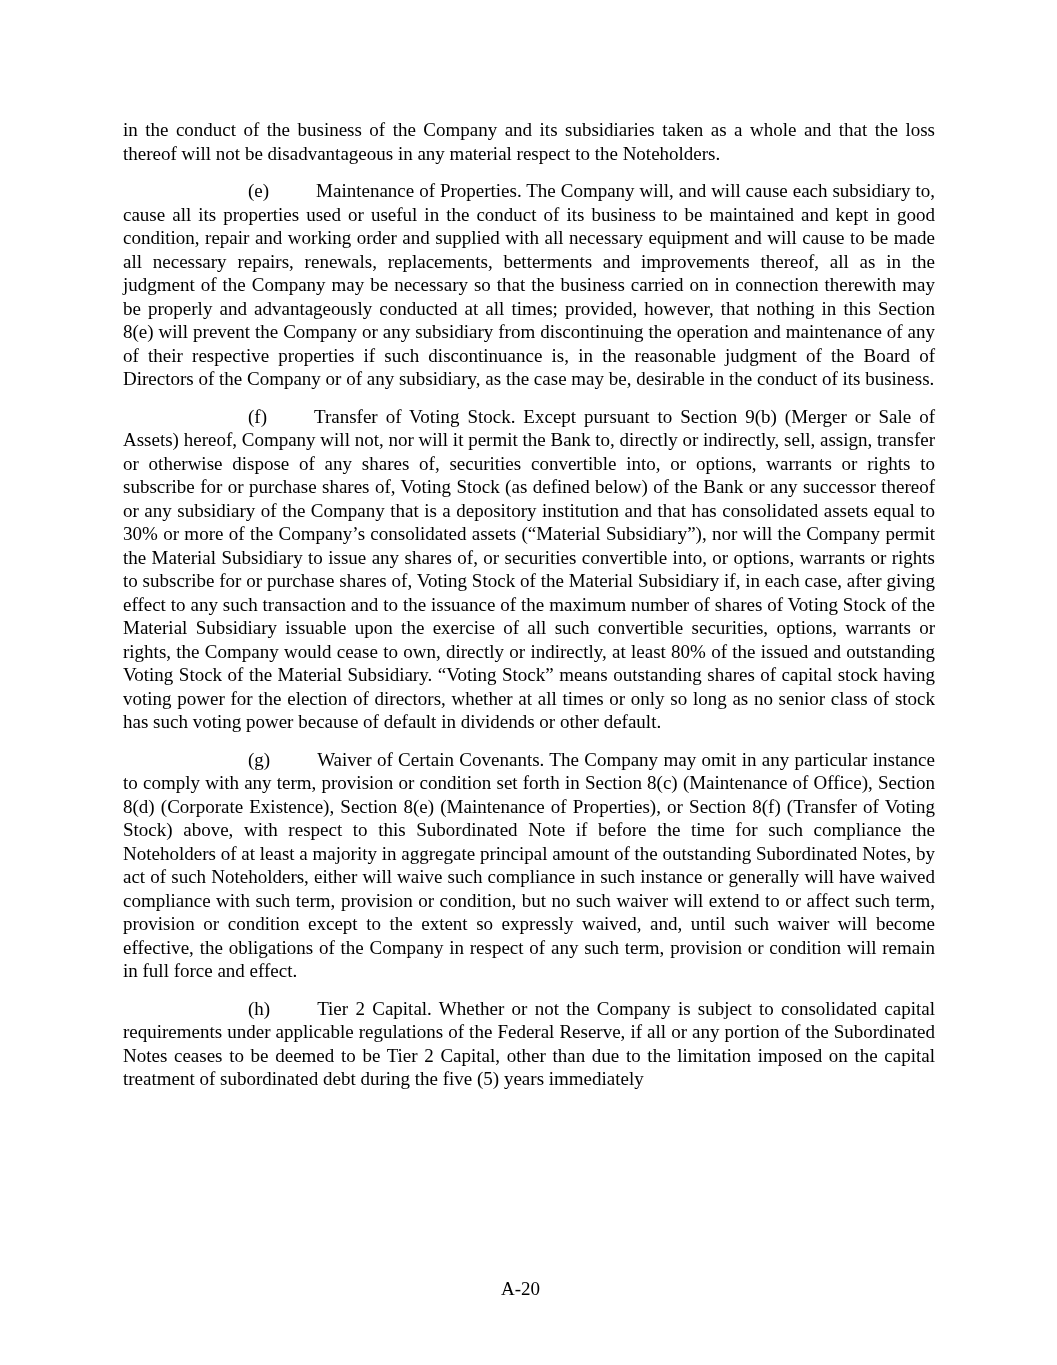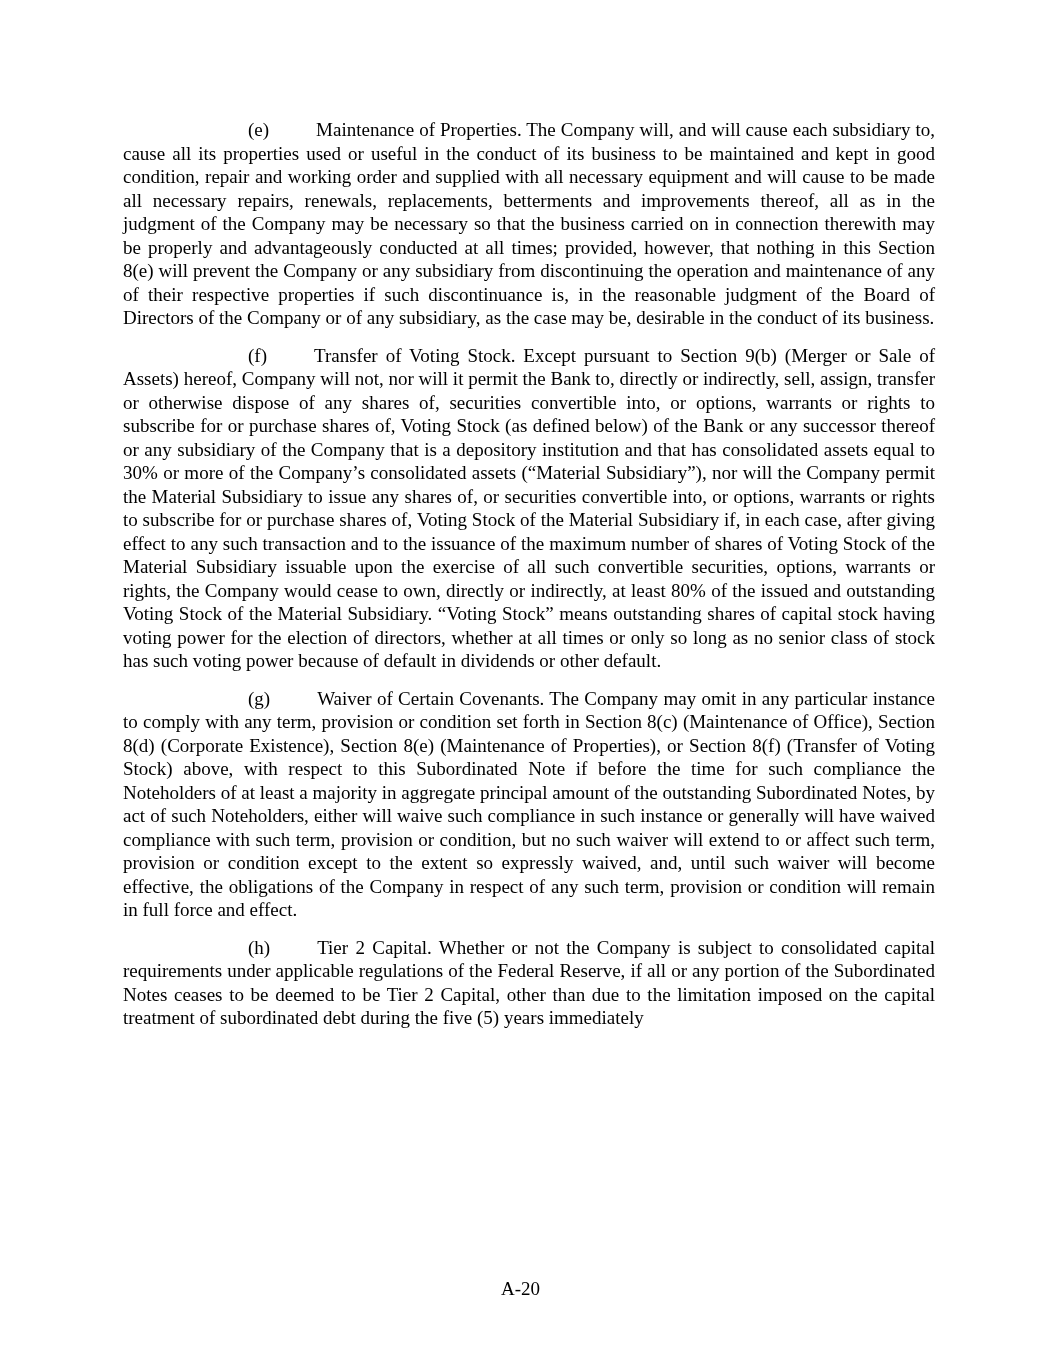--- a/index.html
+++ b/index.html
@@ -41,20 +41,21 @@
     text-align: center;
     font-size: 19px;
   }
 </style>
 </head>
 <body>
 
 <div class="page">
   <div class="content">
 
+    <p class="para"><span>in the conduct of the business of the Company and its subsidiaries taken as a whole and that the loss thereof will not be disadvantageous in any material respect to the Noteholders.</span></p>
 
     <p class="para indent"><span>(e)</span><span class="tab"></span><span class="u">Maintenance of Properties</span><span>. The Company will, and will cause each subsidiary to, cause all its properties used or useful in the conduct of its business to be maintained and kept in good condition, repair and working order and supplied with all necessary equipment and will cause to be made all necessary repairs, renewals, replacements, betterments and improvements thereof, all as in the judgment of the Company may be necessary so that the business carried on in connection therewith may be properly and advantageously conducted at all times; provided, however, that nothing in this </span><span class="u">Section 8(e)</span><span> will prevent the Company or any subsidiary from discontinuing the operation and maintenance of any of their respective properties if such discontinuance is, in the reasonable judgment of the Board of Directors of the Company or of any subsidiary, as the case may be, desirable in the conduct of its business.</span></p>
 
     <p class="para indent"><span>(f)</span><span class="tab"></span><span class="u">Transfer of Voting Stock</span><span>. Except pursuant to </span><span class="u">Section 9(b)</span><span> (Merger or Sale of Assets) hereof, Company will not, nor will it permit the Bank to, directly or indirectly, sell, assign, transfer or otherwise dispose of any shares of, securities convertible into, or options, warrants or rights to subscribe for or purchase shares of, Voting Stock (as defined below) of the Bank or any successor thereof or any subsidiary of the Company that is a depository institution and that has consolidated assets equal to 30% or more of the Company’s consolidated assets (“</span><span class="u">Material Subsidiary</span><span>”), nor will the Company permit the Material Subsidiary to issue any shares of, or securities convertible into, or options, warrants or rights to subscribe for or purchase shares of, Voting Stock of the Material Subsidiary if, in each case, after giving effect to any such transaction and to the issuance of the maximum number of shares of Voting Stock of the Material Subsidiary issuable upon the exercise of all such convertible securities, options, warrants or rights, the Company would cease to own, directly or indirectly, at least 80% of the issued and outstanding Voting Stock of the Material Subsidiary. “</span><span class="u">Voting Stock</span><span>” means outstanding shares of capital stock having voting power for the election of directors, whether at all times or only so long as no senior class of stock has such voting power because of default in dividends or other default.</span></p>
 
     <p class="para indent"><span>(g)</span><span class="tab"></span><span class="u">Waiver of Certain Covenants</span><span>. The Company may omit in any particular instance to comply with any term, provision or condition set forth in </span><span class="u">Section 8(c)</span><span> (Maintenance of Office), </span><span class="u">Section 8(d)</span><span> (Corporate Existence), </span><span class="u">Section 8(e)</span><span> (Maintenance of Properties), or </span><span class="u">Section 8(f)</span><span> (Transfer of Voting Stock) above, with respect to this Subordinated Note if before the time for such compliance the Noteholders of at least a majority in aggregate principal amount of the outstanding Subordinated Notes, by act of such Noteholders, either will waive such compliance in such instance or generally will have waived compliance with such term, provision or condition, but no such waiver will extend to or affect such term, provision or condition except to the extent so expressly waived, and, until such waiver will become effective, the obligations of the Company in respect of any such term, provision or condition will remain in full force and effect.</span></p>
 
     <p class="para indent"><span>(h)</span><span class="tab"></span><span class="u">Tier 2 Capital</span><span>. Whether or not the Company is subject to consolidated capital requirements under applicable regulations of the Federal Reserve, if all or any portion of the Subordinated Notes ceases to be deemed to be Tier 2 Capital, other than due to the limitation imposed on the capital treatment of subordinated debt during the five (5) years immediately</span></p>
 
   </div>

